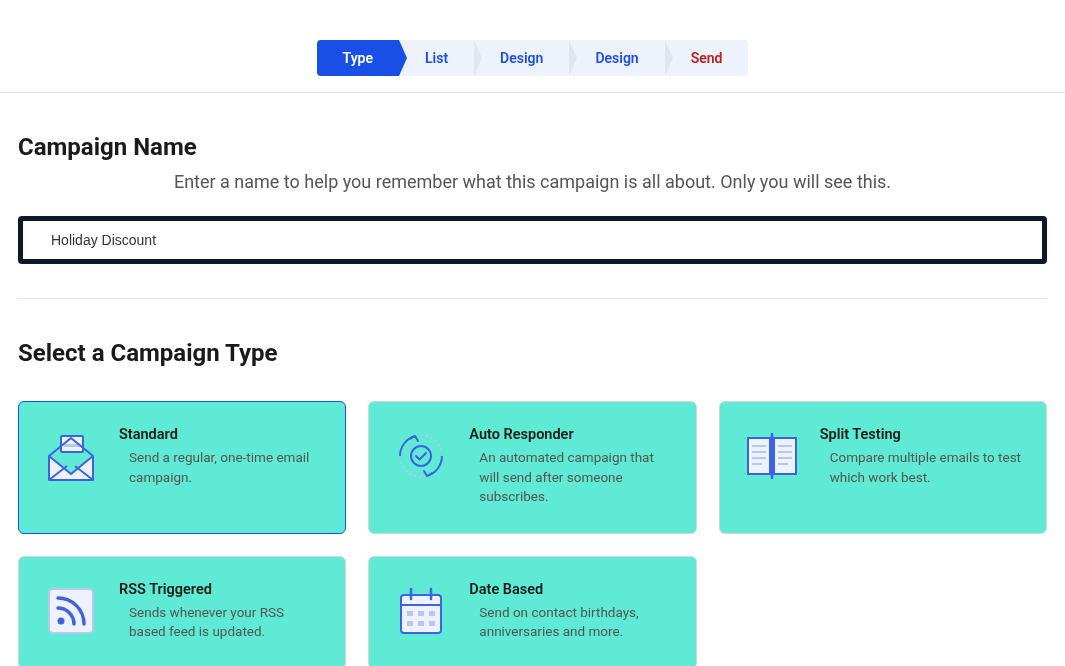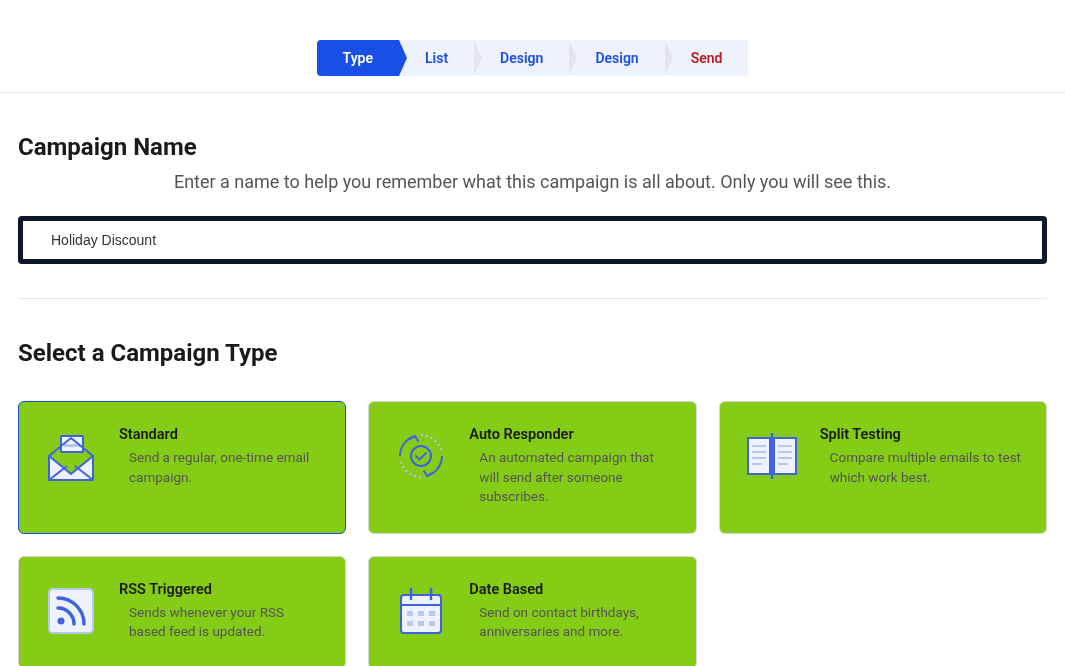--- a/index.html
+++ b/index.html
@@ -99,21 +99,21 @@
       margin-top: 34px;
     }
     .type-card {
       display: flex;
       align-items: flex-start;
       gap: 18px;
       padding: 24px 22px 26px 22px;
       border: 1px solid #d6d6d6;
       border-radius: 6px;
       cursor: pointer;
-      background: #84cc16;
+      background: #5eead4;
     }
     .type-card.selected {
       border: 1.5px solid #1a4fe6;
     }
     .card-icon {
       flex-shrink: 0;
       width: 60px;
       height: 60px;
       display: flex;
       align-items: center;

